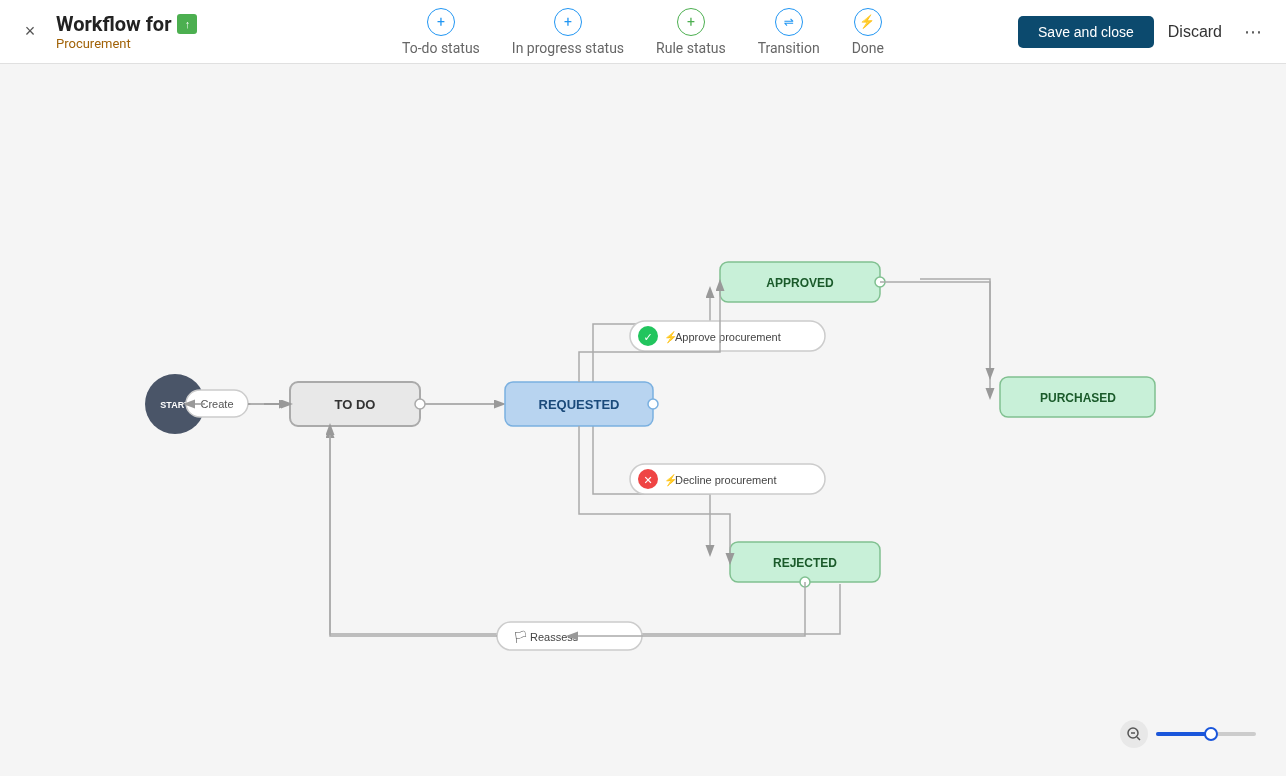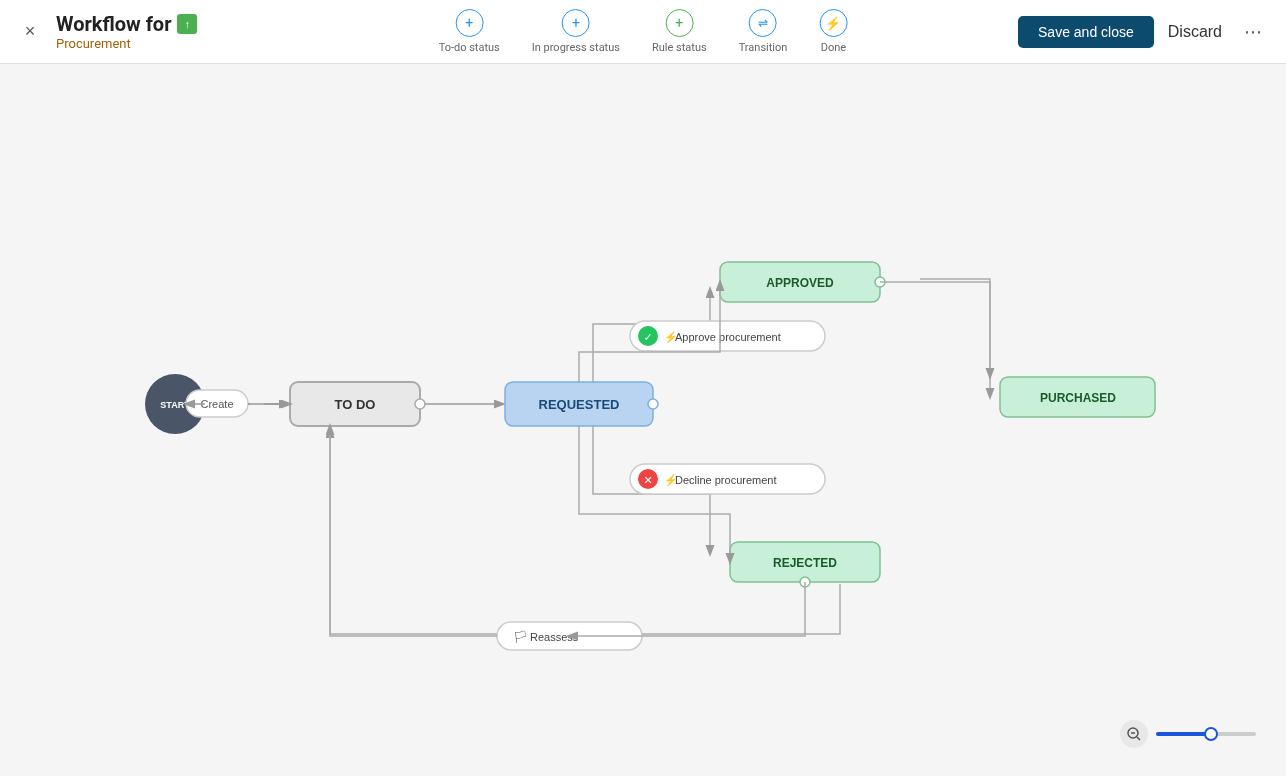--- a/index.html
+++ b/index.html
@@ -87,21 +87,21 @@
       border-radius: 50%;
       display: flex;
       align-items: center;
       justify-content: center;
       font-size: 14px;
       color: #555;
     }
     .toolbar-item .icon-circle.green { border-color: #4CAF50; color: #4CAF50; }
     .toolbar-item .icon-circle.blue { border-color: #2196F3; color: #2196F3; }
     .toolbar-item label {
-      font-size: 11px;
+      font-size: 14px;
       color: #666;
       cursor: pointer;
       text-align: right;
     }
 
     
     .header-right {
       margin-left: auto;
       display: flex;
       align-items: center;

